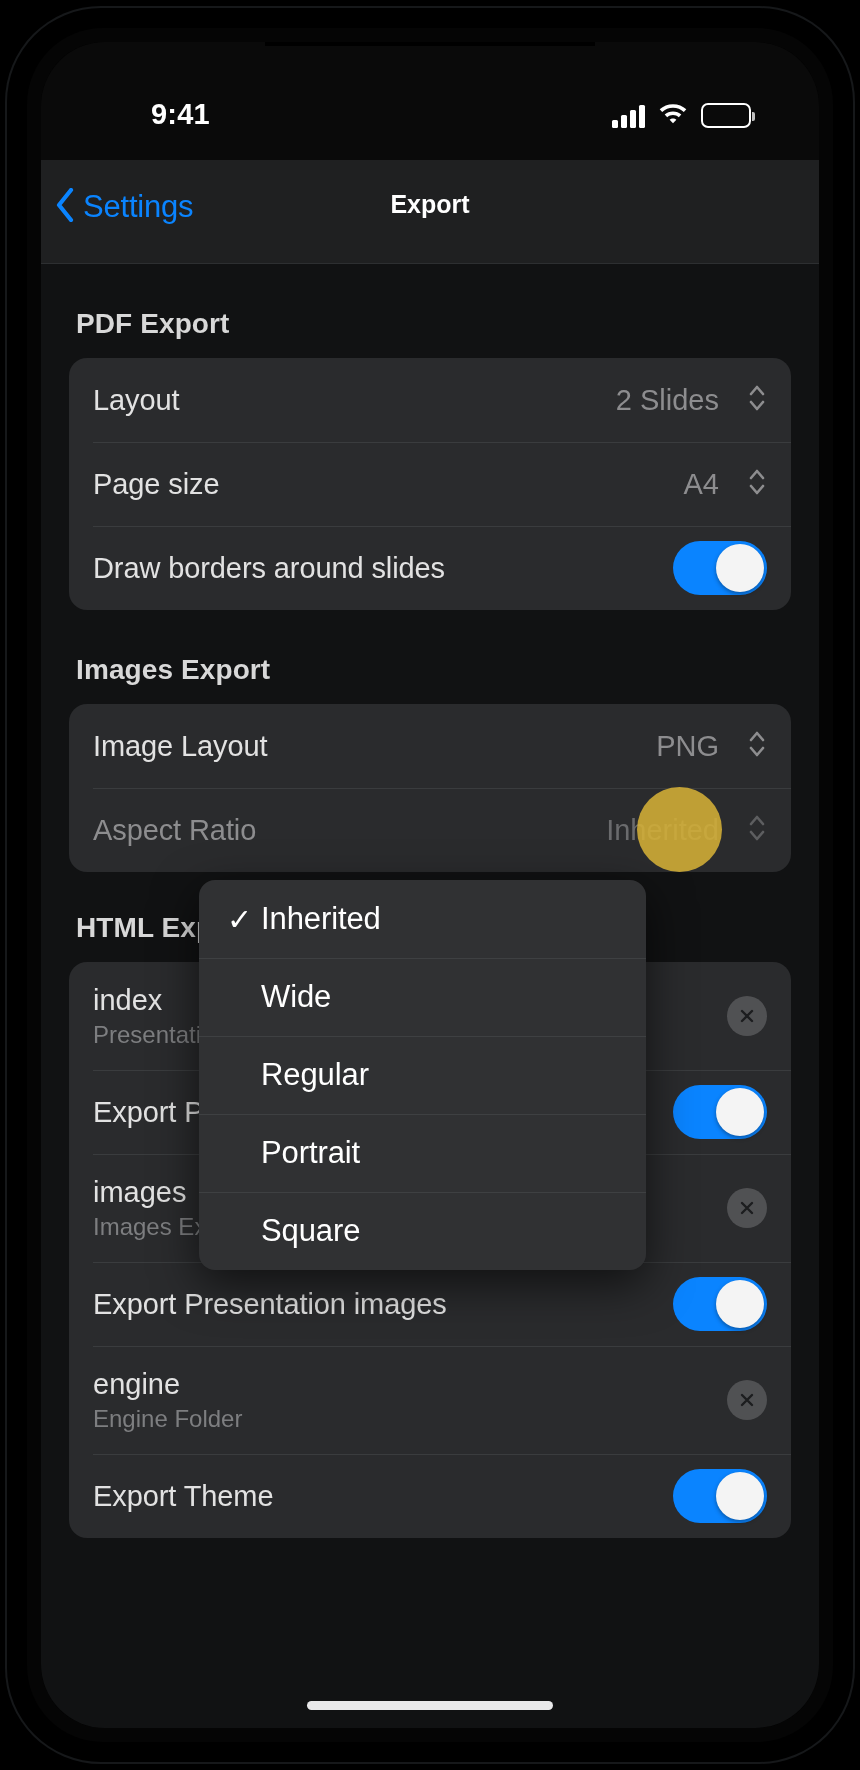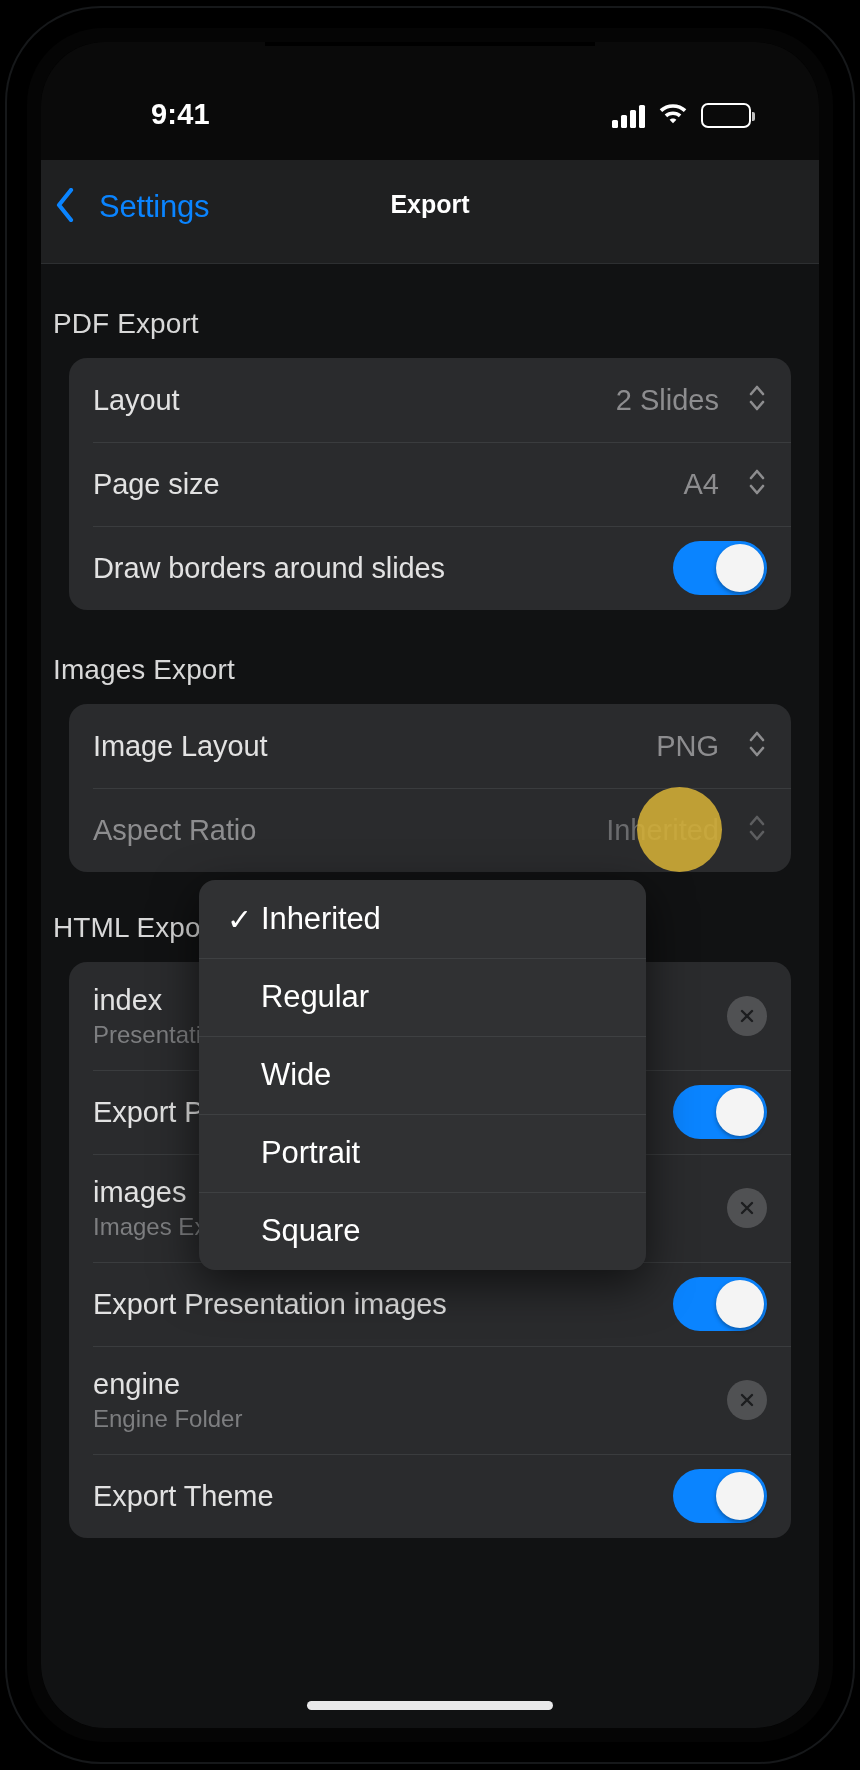--- a/index.html
+++ b/index.html
@@ -98,21 +98,21 @@
     position: absolute;
     left: 0; top: 118px;
     width: 778px; height: 104px;
     background: #1f2021;
     z-index: 4;
     border-bottom: 1px solid #2d2f31;
   }
   #back-button {
     position: absolute;
     left: 14px; top: 28px;
-    display: flex; align-items: center; gap: 24px;
+    display: flex; align-items: center; gap: 8px;
     cursor: pointer;
   }
   #back-chevron { width: 20px; height: 34px; }
   #back-label {
     font-size: 31px;
     color: #0a84ff;
     letter-spacing: -0.2px;
   }
   #nav-title {
     position: absolute;
@@ -128,23 +128,23 @@
   #content {
     position: absolute;
     left: 0; top: 222px;
     width: 778px; height: 1464px;
     background: #111213;
     overflow: hidden;
   }
 
   .section-header {
     font-size: 28px;
-    font-weight: normal;
+    font-weight: bold;
     color: #d8d8d8;
-    padding: 44px 28px 18px 12px;
+    padding: 44px 28px 18px 35px;
     letter-spacing: 0.1px;
   }
   .section-header.tight { padding-top: 40px; }
 
   .group {
     margin: 0 28px;
     background: #2a2b2d;
     border-radius: 18px;
     overflow: hidden;
   }
@@ -441,25 +441,25 @@
 
       </div>
 
       <div id="dropdown-menu">
         <div class="menu-item">
           <span class="menu-check">✓</span>
           <span class="menu-label">Inherited</span>
         </div>
         <div class="menu-item">
           <span class="menu-check"></span>
-          <span class="menu-label">Regular</span>
+          <span class="menu-label">Wide</span>
         </div>
         <div class="menu-item">
           <span class="menu-check"></span>
-          <span class="menu-label">Wide</span>
+          <span class="menu-label">Regular</span>
         </div>
         <div class="menu-item">
           <span class="menu-check"></span>
           <span class="menu-label">Portrait</span>
         </div>
         <div class="menu-item">
           <span class="menu-check"></span>
           <span class="menu-label">Square</span>
         </div>
       </div>

